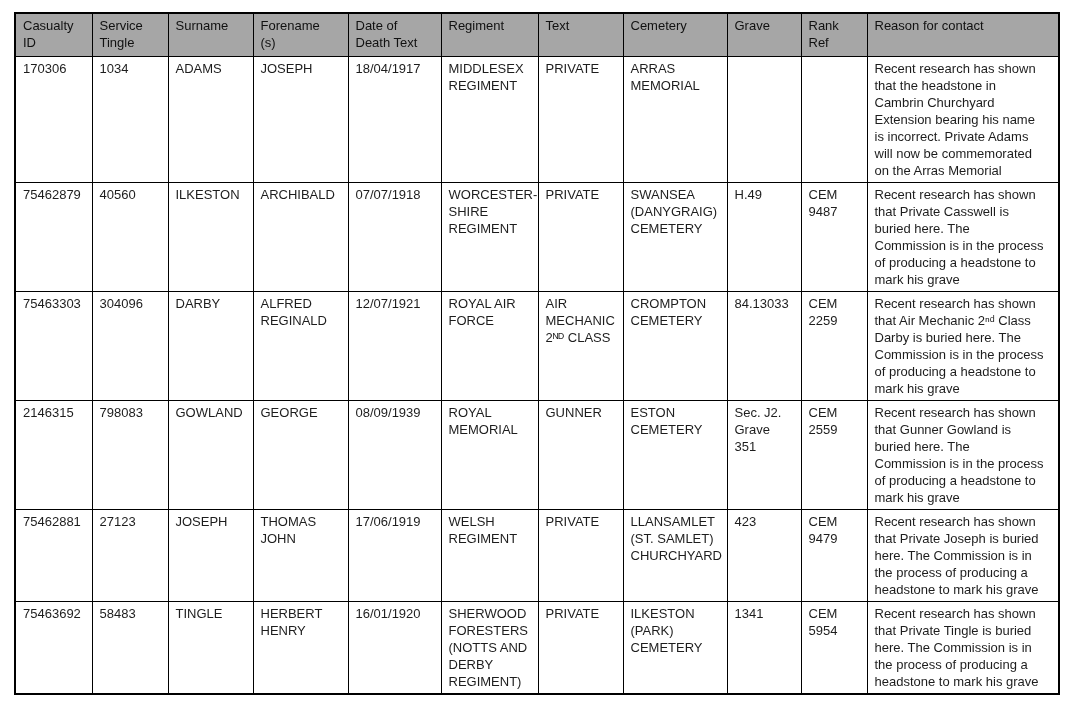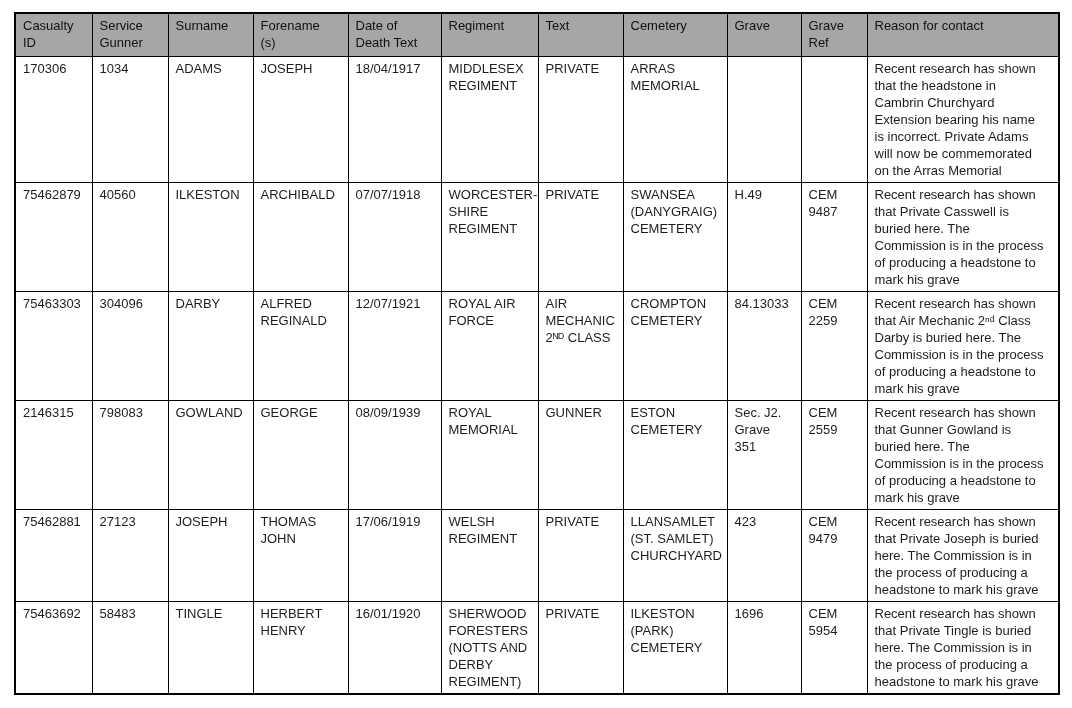--- a/index.html
+++ b/index.html
@@ -73,31 +73,31 @@
         <col class="c7">
       <col class="c8">
         <col class="c9">
         <col class="c10">
     </colgroup>
     <thead>
       <tr>
           <th>Casualty
 ID</th>
           <th>Service
-Gunner</th>
+Tingle</th>
           <th>Surname</th>
           <th>Forename
 (s)</th>
           <th>Date of
 Death Text</th>
           <th>Regiment</th>
           <th>Text</th>
           <th>Cemetery</th>
           <th>Grave</th>
-          <th>Grave Ref</th>
+          <th>Rank Ref</th>
           <th>Reason for contact</th>
         </tr>
     </thead>
     <tbody>
         <tr>
           <td>170306</td>
           <td>1034</td>
           <td>ADAMS</td>
           <td>JOSEPH</td>
           <td>18/04/1917</td>
@@ -216,21 +216,21 @@
           <td>16/01/1920</td>
           <td>SHERWOOD
 FORESTERS
 (NOTTS AND
 DERBY
 REGIMENT)</td>
           <td>PRIVATE</td>
           <td>ILKESTON
 (PARK)
 CEMETERY</td>
-          <td>1696</td>
+          <td>1341</td>
           <td>CEM
 5954</td>
           <td>Recent research has shown
 that Private Tingle is buried
 here. The Commission is in
 the process of producing a
 headstone to mark his grave</td>
         </tr>
       </tbody>
   </table>

